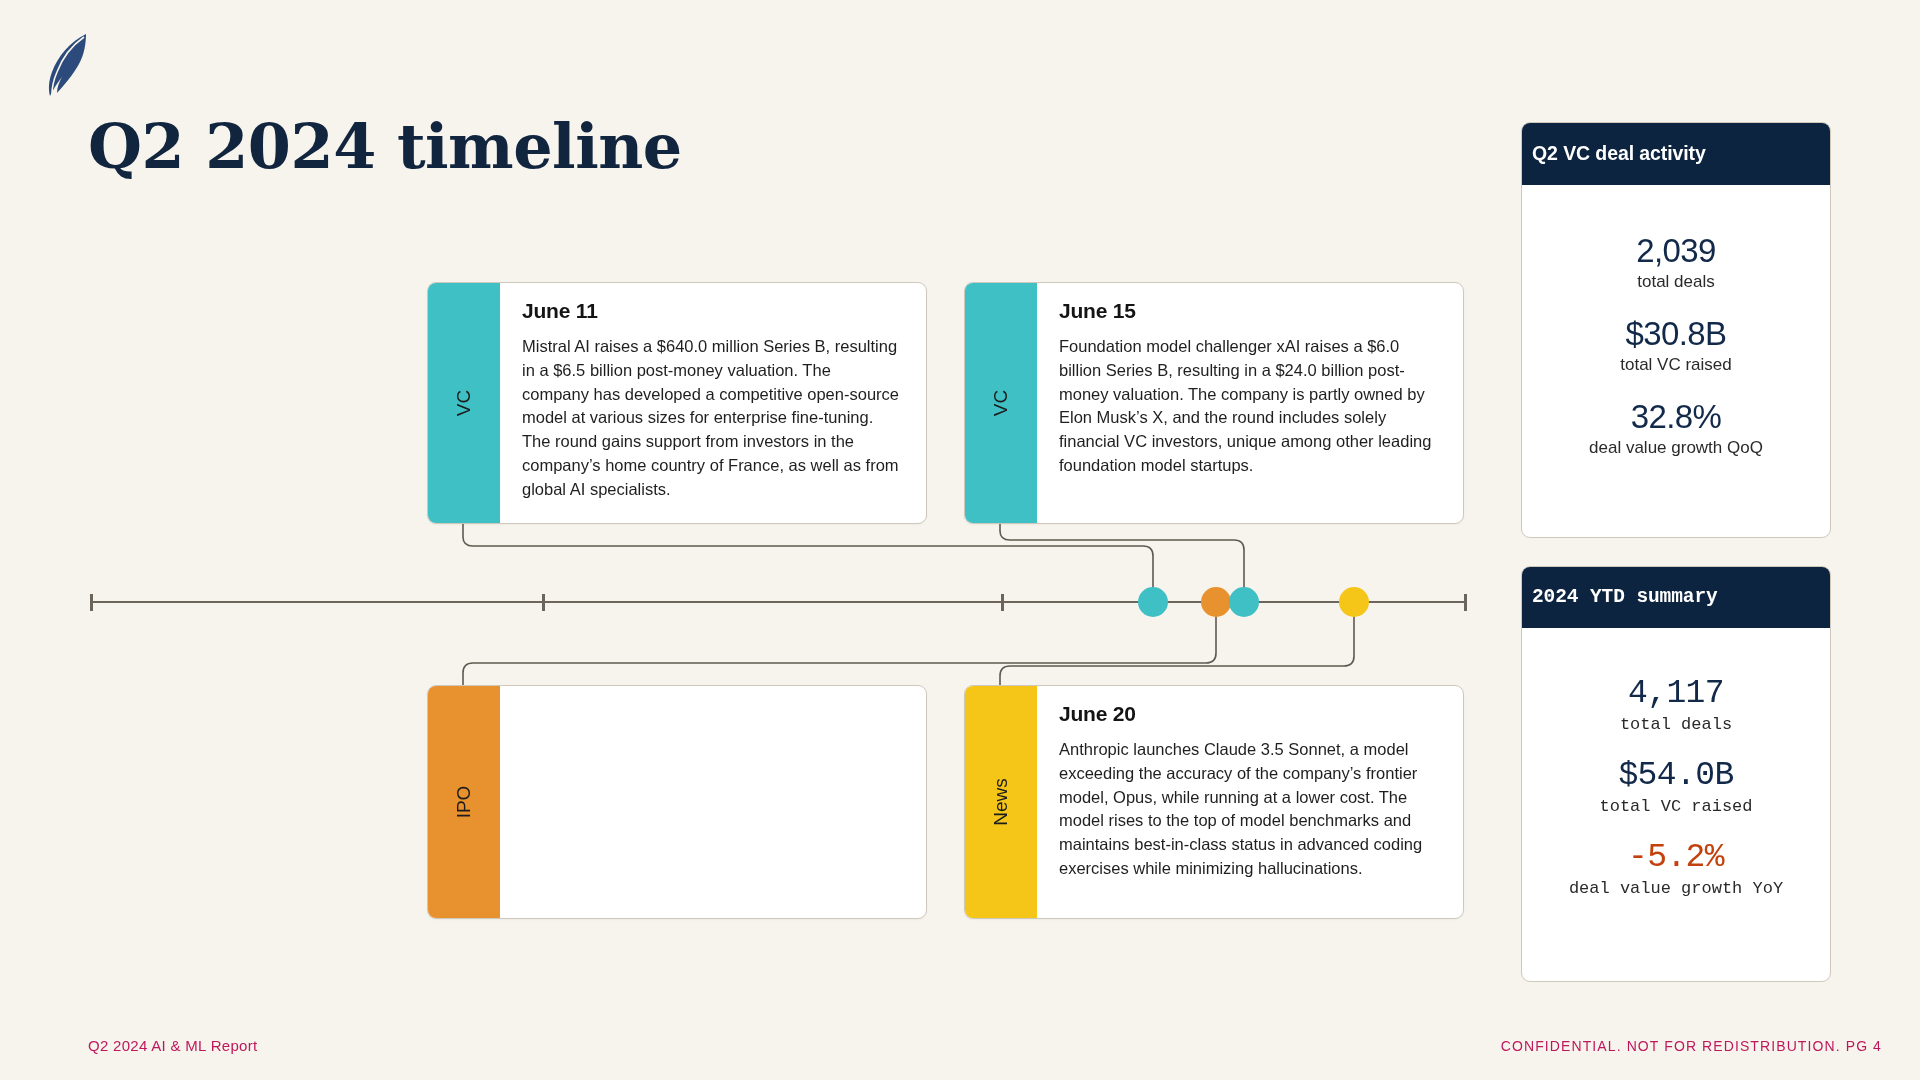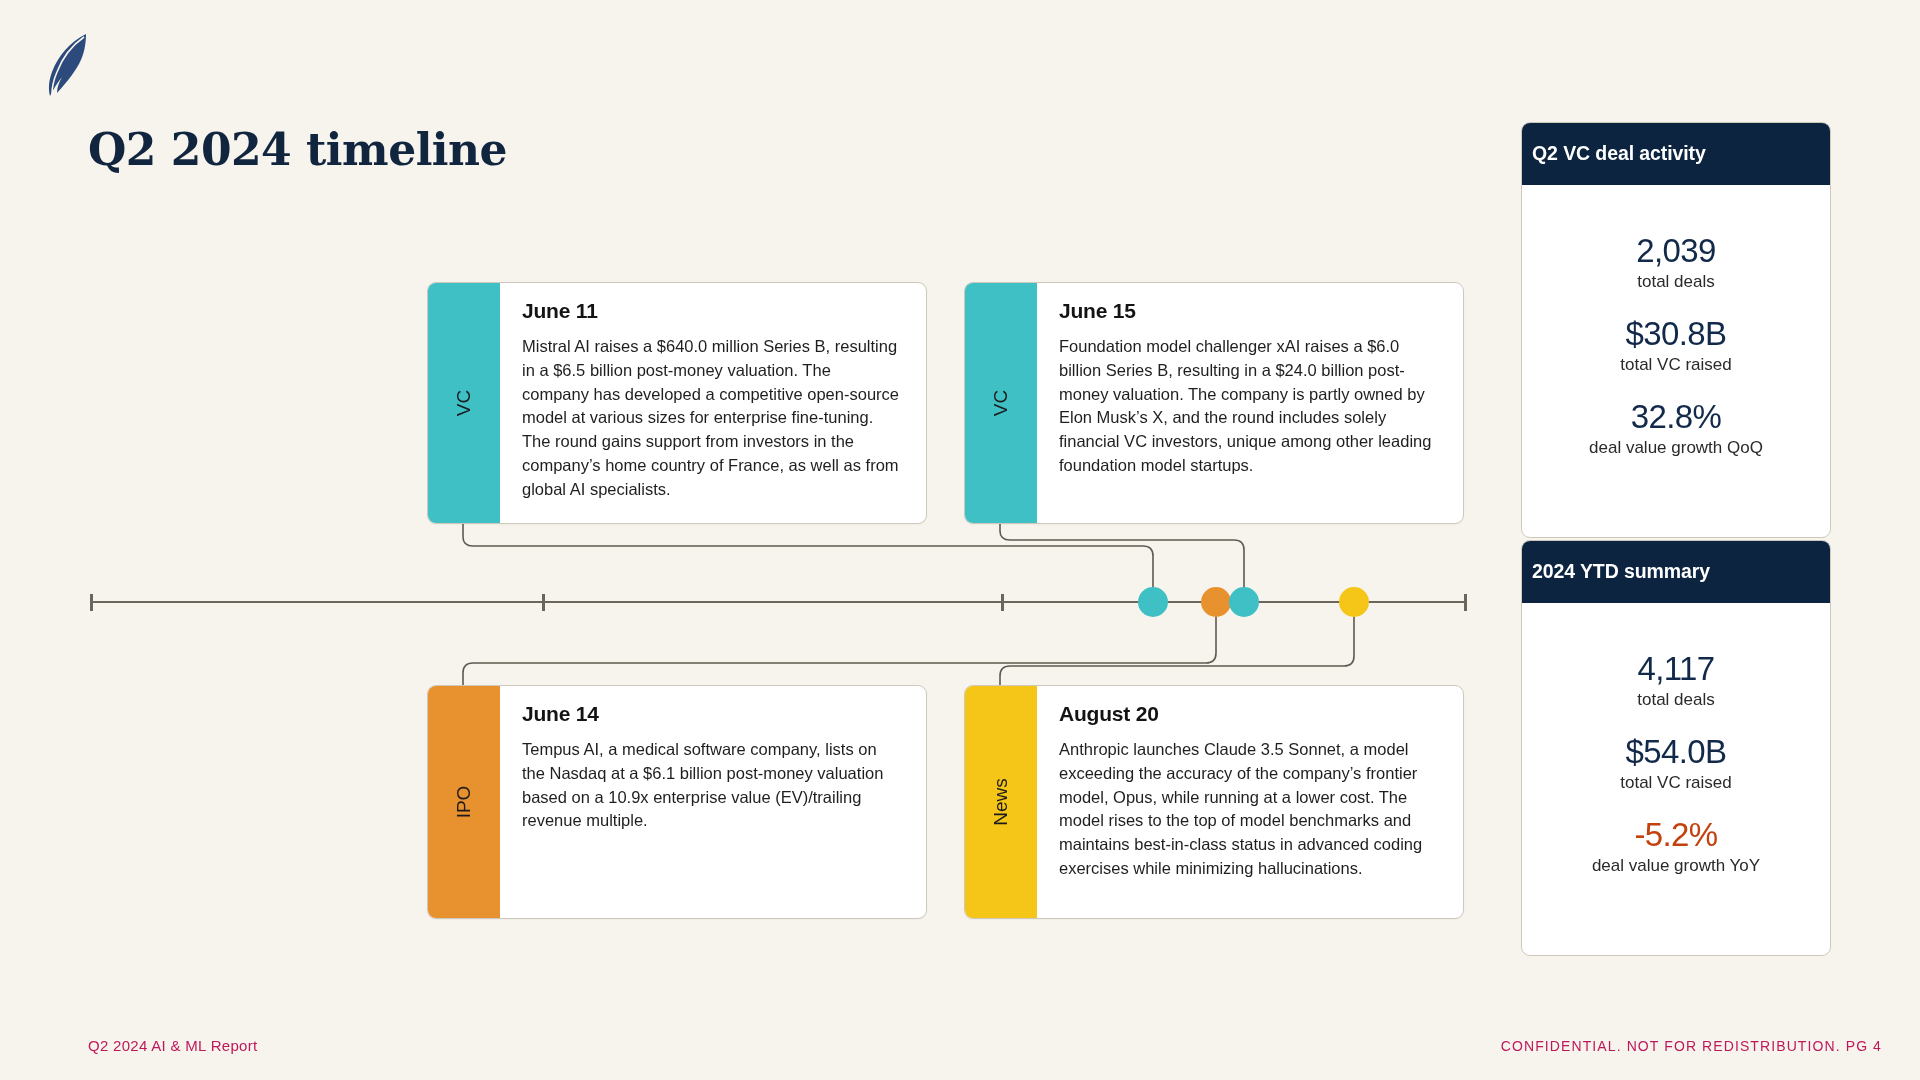--- a/index.html
+++ b/index.html
@@ -13,24 +13,24 @@
     position: relative;
     width: 1920px; height: 1080px;
     background: #f7f4ed;
   }
 
   
   #logo { position: absolute; left: 40px; top: 30px; width: 60px; height: 70px; }
 
   
   #page-title {
-    position: absolute; left: 88px; top: 124px;
+    position: absolute; left: 88px; top: 110px;
     font-family: "DejaVu Serif", "Liberation Serif", serif;
     font-weight: 700;
-    font-size: 44px;
+    font-size: 62px;
     letter-spacing: -0.5px;
     color: #11253f;
     white-space: nowrap;
   }
 
   
   #axis-line {
     position: absolute;
     left: 90px; top: 601px;
     width: 1377px; height: 2px;
@@ -214,32 +214,28 @@
     <div class="card-body">
       <div class="card-date">June 15</div>
       <div class="card-text">Foundation model challenger xAI raises a $6.0 billion Series B, resulting in a $24.0 billion post-money valuation. The company is partly owned by Elon Musk’s X, and the round includes solely financial VC investors, unique among other leading foundation model startups.</div>
     </div>
   </div>
 
   <div class="event-card" style="left:427px; top:685px; width:500px; height:234px;">
     <div class="card-tab" style="background:#e8912f;">
       <span class="card-tab-label">IPO</span>
     </div>
-    <div class="card-body">
-      <div class="card-date">June 14</div>
-      <div class="card-text">Tempus AI, a medical software company, lists on the Nasdaq at a $6.1 billion post-money valuation based on a 10.9x enterprise value (EV)/trailing revenue multiple.</div>
-    </div>
   </div>
 
   <div class="event-card" style="left:964px; top:685px; width:500px; height:234px;">
     <div class="card-tab" style="background:#f5c518;">
       <span class="card-tab-label">News</span>
     </div>
     <div class="card-body">
-      <div class="card-date">August 20</div>
+      <div class="card-date">June 20</div>
       <div class="card-text">Anthropic launches Claude 3.5 Sonnet, a model exceeding the accuracy of the company’s frontier model, Opus, while running at a lower cost. The model rises to the top of model benchmarks and maintains best-in-class status in advanced coding exercises while minimizing hallucinations.</div>
     </div>
   </div>
 
   <div class="stat-panel" style="left:1521px; top:122px; height:416px;">
     <div class="stat-header">Q2 VC deal activity</div>
     <div class="stat-body">
       <div class="stat-block">
         <div class="stat-value">2,039</div>
         <div class="stat-label">total deals</div>
@@ -248,21 +244,21 @@
         <div class="stat-value">$30.8B</div>
         <div class="stat-label">total VC raised</div>
       </div>
       <div class="stat-block">
         <div class="stat-value">32.8%</div>
         <div class="stat-label">deal value growth QoQ</div>
       </div>
     </div>
   </div>
 
-  <div class="stat-panel" style="left:1521px; top:540px; height:416px;">
+  <div class="stat-panel" style="left:1521px; top:566px; height:416px;font-family:Liberation Mono, monospace;">
     <div class="stat-header">2024 YTD summary</div>
     <div class="stat-body">
       <div class="stat-block">
         <div class="stat-value">4,117</div>
         <div class="stat-label">total deals</div>
       </div>
       <div class="stat-block">
         <div class="stat-value">$54.0B</div>
         <div class="stat-label">total VC raised</div>
       </div>

